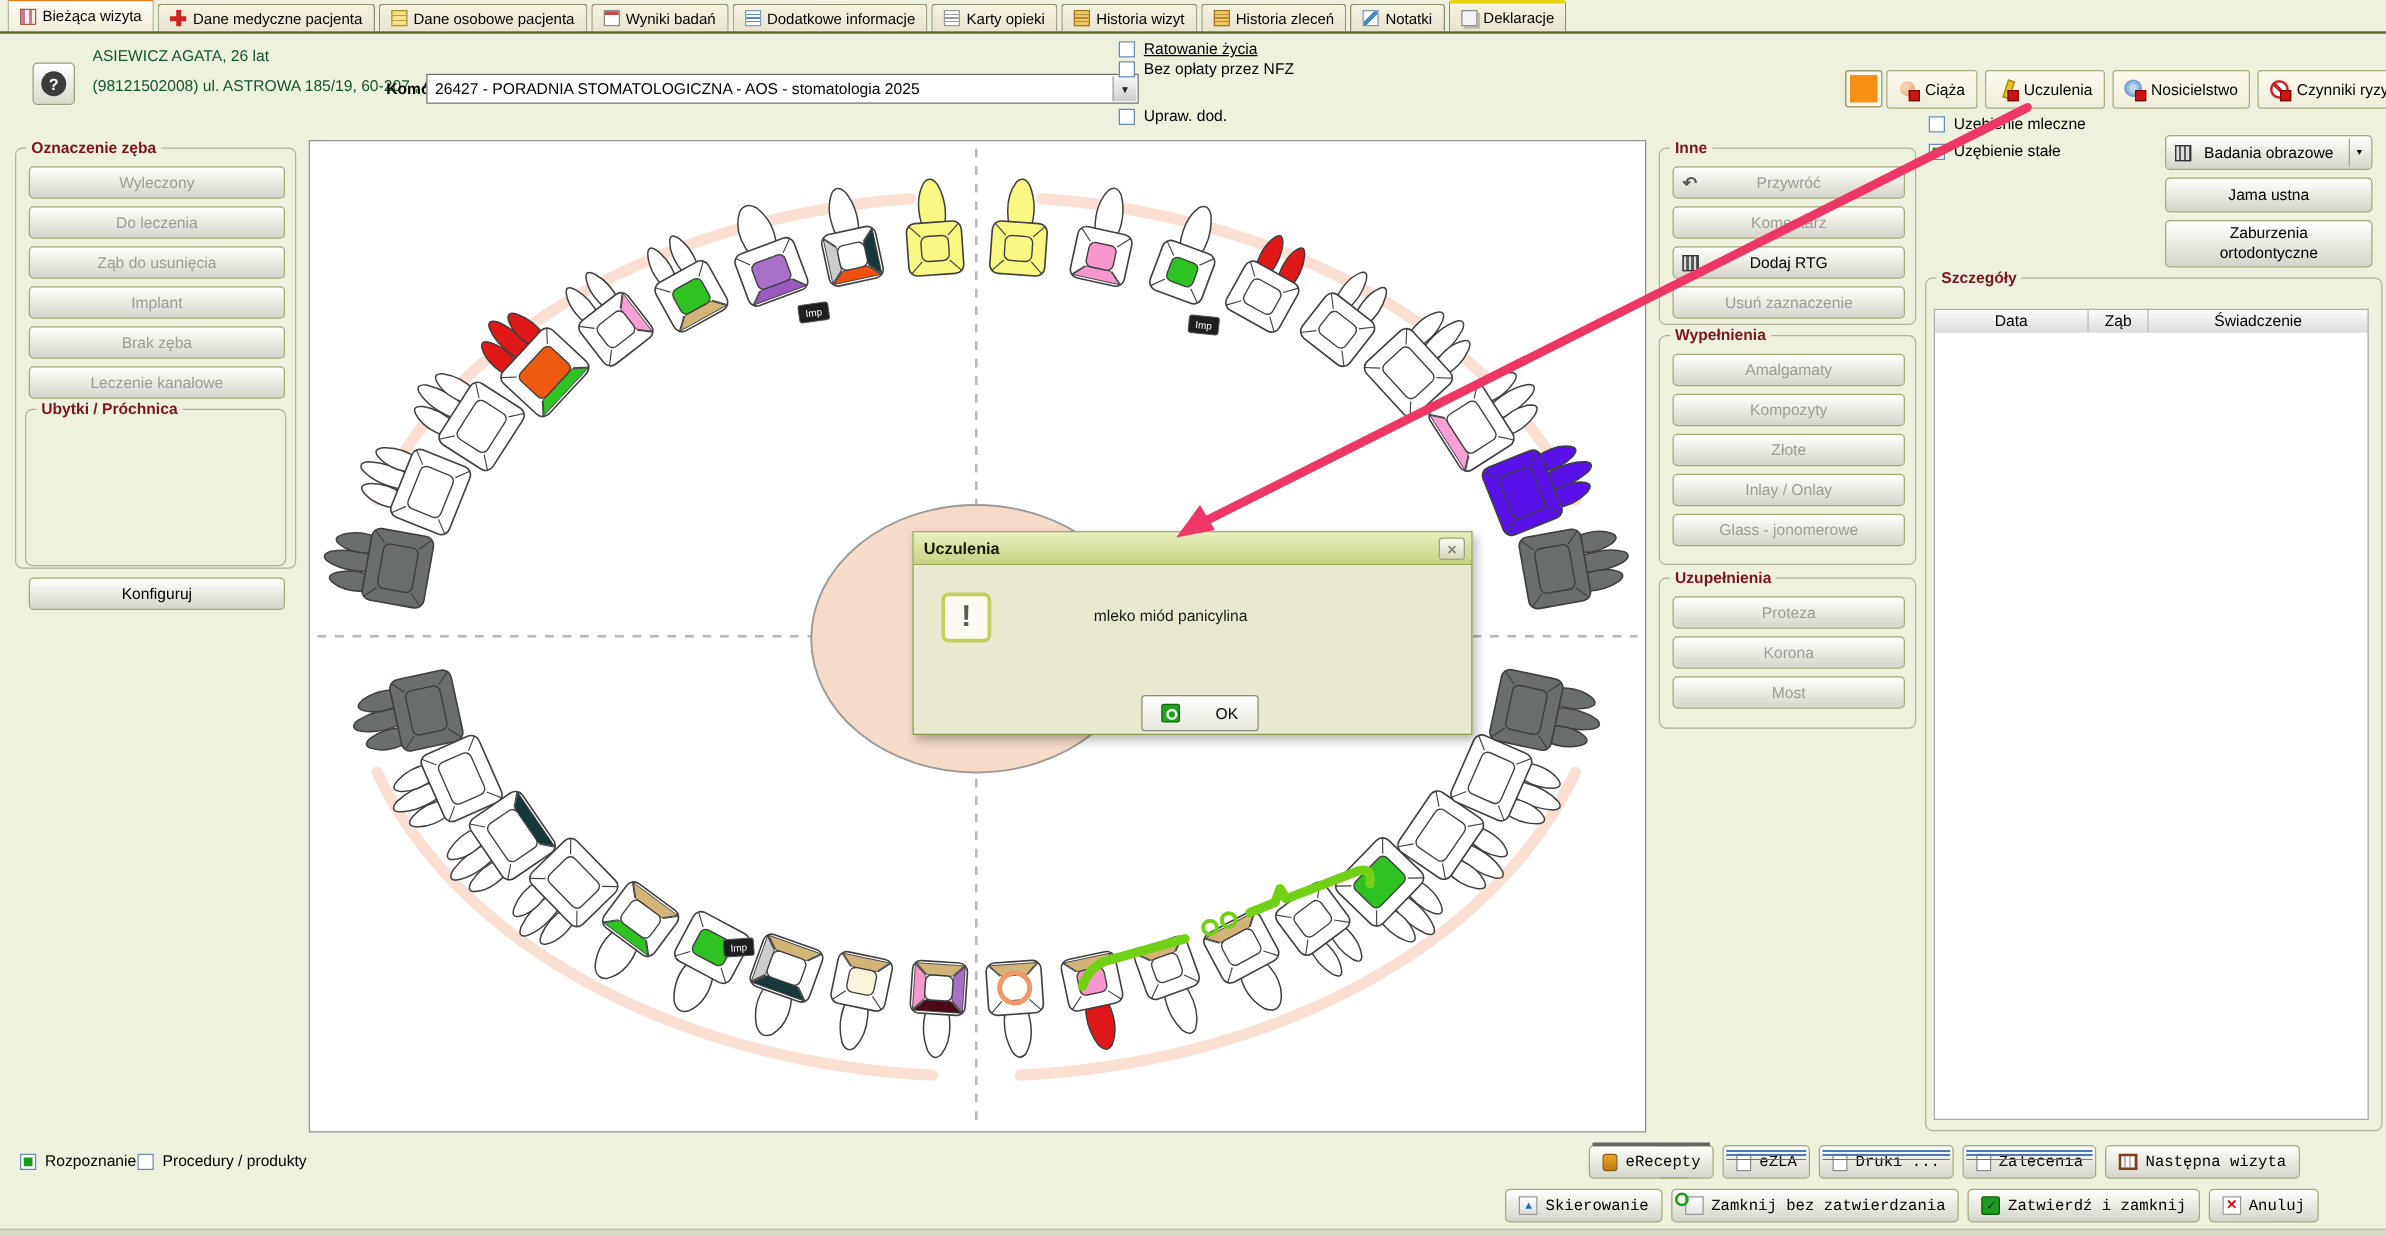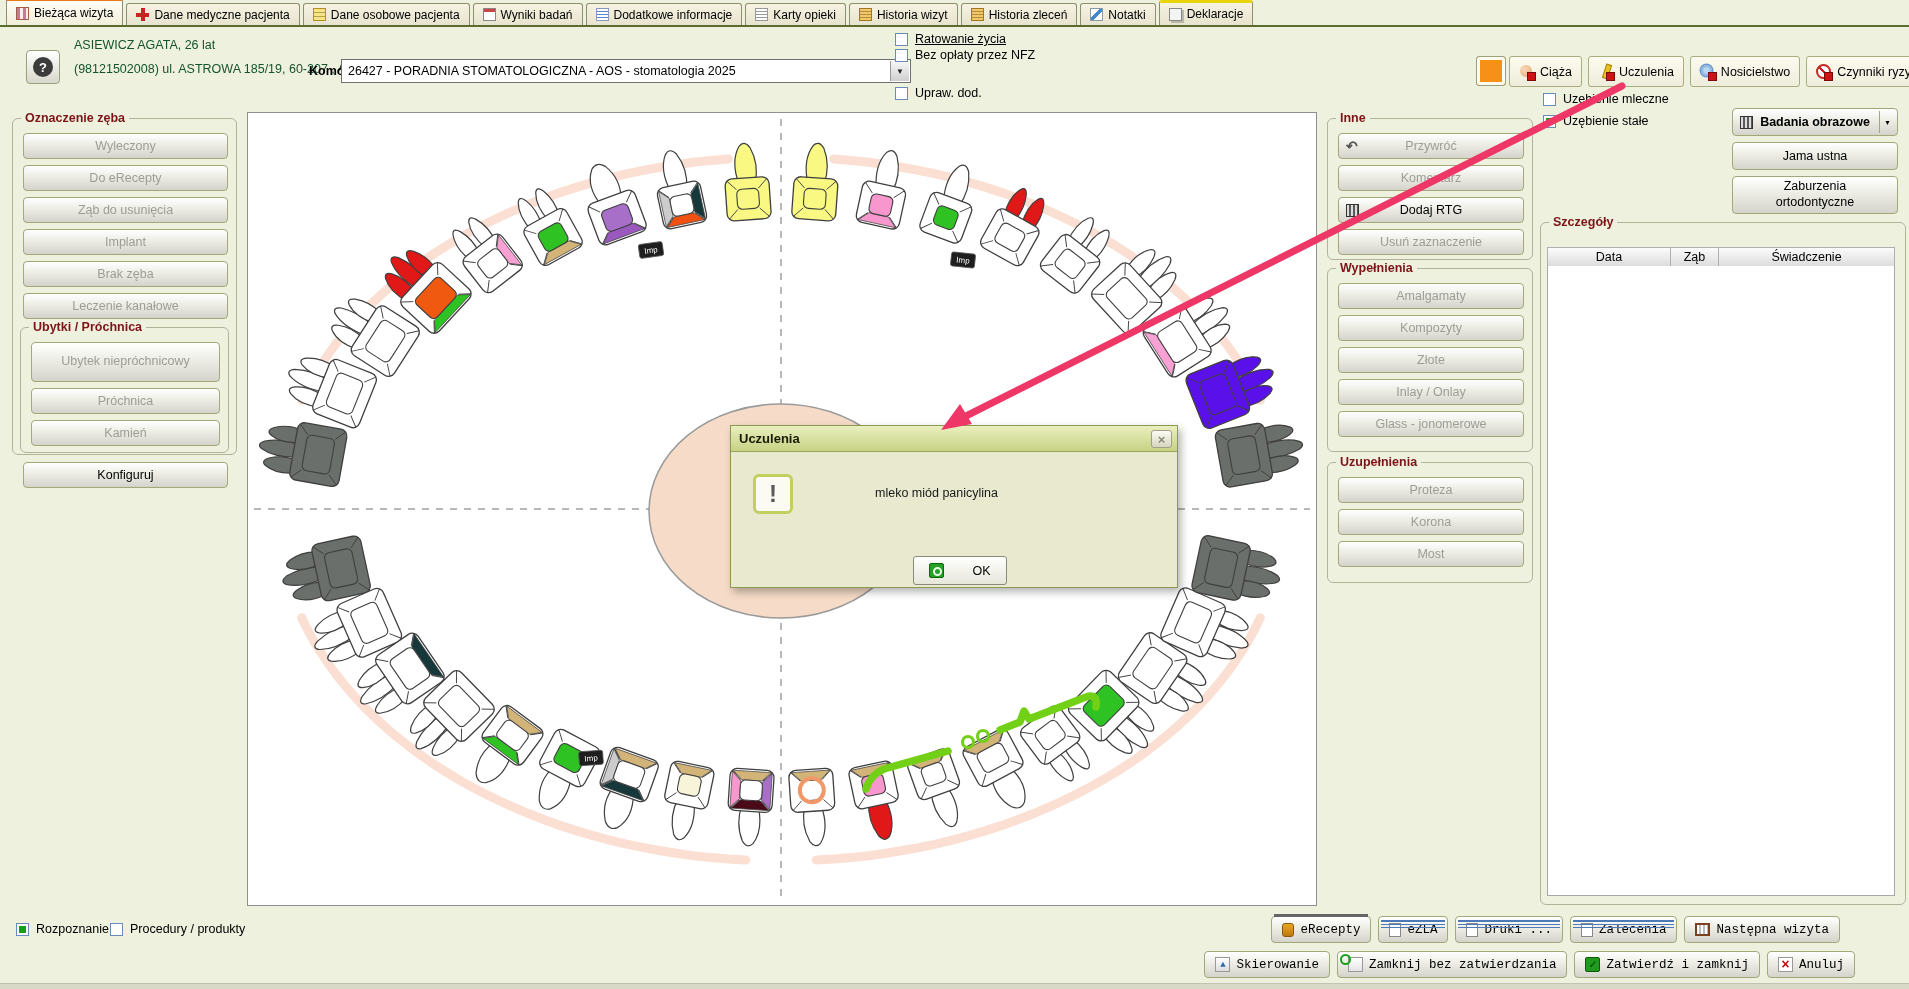--- a/index.html
+++ b/index.html
@@ -176,49 +176,38 @@
   </div>
 
 <div id="sidebar">
     <div class="grp" style="left: 12px; top: 118px; width: 225px; height: 337px;">
       <div class="legend">Oznaczenie zęba</div>
       <div class="stack">
         <div class="btn3d disabled">
           <span>Wyleczony</span>
         </div>
         <div class="btn3d disabled">
-          <span>Do eRecepty</span>
+          <span>Do leczenia</span>
         </div>
         <div class="btn3d disabled">
           <span>Ząb do usunięcia</span>
         </div>
         <div class="btn3d disabled">
           <span>Implant</span>
         </div>
         <div class="btn3d disabled">
           <span>Brak zęba</span>
         </div>
         <div class="btn3d disabled">
           <span>Leczenie kanałowe</span>
         </div>
       </div>
     </div>
     <div class="grp" style="left: 20px; top: 327px; width: 209px; height: 126px;">
       <div class="legend">Ubytki / Próchnica</div>
-      <div class="stack">
-        <div class="btn3d disabled tall">
-          <span>Ubytek niepróchnicowy</span>
-        </div>
-        <div class="btn3d disabled">
-          <span>Próchnica</span>
-        </div>
-        <div class="btn3d disabled">
-          <span>Kamień</span>
-        </div>
-      </div>
     </div>
     <div class="btn3d" style="position: absolute; left: 23px; top: 462px; width: 205px;">
       <span>Konfiguruj</span>
     </div>
   </div>
 
 <div class="chartbox" id="chartbox"><svg viewBox="0 0 1068 792" width="1068" height="792">
       <path d="M53.7,287.2 L59.4,275.6 L65.7,264.1 L72.6,252.8 L80.0,241.7 L88.0,230.7 L96.5,220.0 L105.6,209.5 L115.2,199.2 L125.3,189.1 L135.8,179.3 L146.9,169.7 L158.5,160.5 L170.5,151.5 L182.9,142.8 L195.8,134.4 L209.0,126.4 L222.7,118.6 L236.8,111.2 L251.2,104.2 L265.9,97.5 L281.0,91.2 L296.4,85.2 L312.1,79.6 L328.0,74.4 L344.2,69.6 L360.6,65.2 L377.3,61.2 L394.1,57.6 L411.1,54.5 L428.2,51.7 L445.5,49.3 L462.9,47.4 L480.3,45.9 " fill="none" stroke="#fadfd2" stroke-width="9" stroke-linecap="round"></path>
       <path d="M585.7,45.9 L603.1,47.4 L620.5,49.3 L637.8,51.7 L654.9,54.5 L671.9,57.6 L688.7,61.2 L705.4,65.2 L721.8,69.6 L738.0,74.4 L753.9,79.6 L769.6,85.2 L785.0,91.2 L800.1,97.5 L814.8,104.2 L829.2,111.2 L843.3,118.6 L857.0,126.4 L870.2,134.4 L883.1,142.8 L895.5,151.5 L907.5,160.5 L919.1,169.7 L930.2,179.3 L940.7,189.1 L950.8,199.2 L960.4,209.5 L969.5,220.0 L978.0,230.7 L986.0,241.7 L993.4,252.8 L1000.3,264.1 L1006.6,275.6 L1012.3,287.2 " fill="none" stroke="#fadfd2" stroke-width="9" stroke-linecap="round"></path>
       <path d="M1012.3,504.8 L1006.6,516.4 L1000.3,527.9 L993.4,539.2 L986.0,550.3 L978.0,561.3 L969.5,572.0 L960.4,582.5 L950.8,592.8 L940.7,602.9 L930.2,612.7 L919.1,622.3 L907.5,631.5 L895.5,640.5 L883.1,649.2 L870.2,657.6 L857.0,665.6 L843.3,673.4 L829.2,680.8 L814.8,687.8 L800.1,694.5 L785.0,700.8 L769.6,706.8 L753.9,712.4 L738.0,717.6 L721.8,722.4 L705.4,726.8 L688.7,730.8 L671.9,734.4 L654.9,737.5 L637.8,740.3 L620.5,742.7 L603.1,744.6 L585.7,746.1 L568.2,747.1 " fill="none" stroke="#fadfd2" stroke-width="9" stroke-linecap="round"></path>
@@ -689,21 +678,21 @@
 <div id="dentition">
     <div class="cbrow" style="left: 1543px; top: 92px;">
       <span class="cb"></span>
       <span>Uzębienie mleczne</span>
     </div>
     <div class="cbrow" style="left: 1543px; top: 114px;">
       <span class="cb checked"></span>
       <span>Uzębienie stałe</span>
     </div>
   </div>
-<div class="btn3d" style="position:absolute;left:1732px;top:108px;width:166px;height:28px;font-weight:bold;">
+<div class="btn3d" style="position:absolute;left:1732px;top:108px;width:166px;height:28px;">
   <span class="bicon i-film"></span>
   <span>Badania obrazowe</span>
   <span style="position:absolute;right:2px;top:2px;bottom:2px;width:15px;border-left:1px solid #a3a878;display:flex;align-items:center;justify-content:center;font-size:7px;">▼</span>
 </div>
 <div class="btn3d" style="position:absolute;left:1732px;top:142px;width:166px;height:28px;">
   <span>Jama ustna</span>
 </div>
 <div class="btn3d tall" style="position:absolute;left:1732px;top:176px;width:166px;height:38px;padding:0 14px;">
   <span>Zaburzenia ortodontyczne</span>
 </div>

